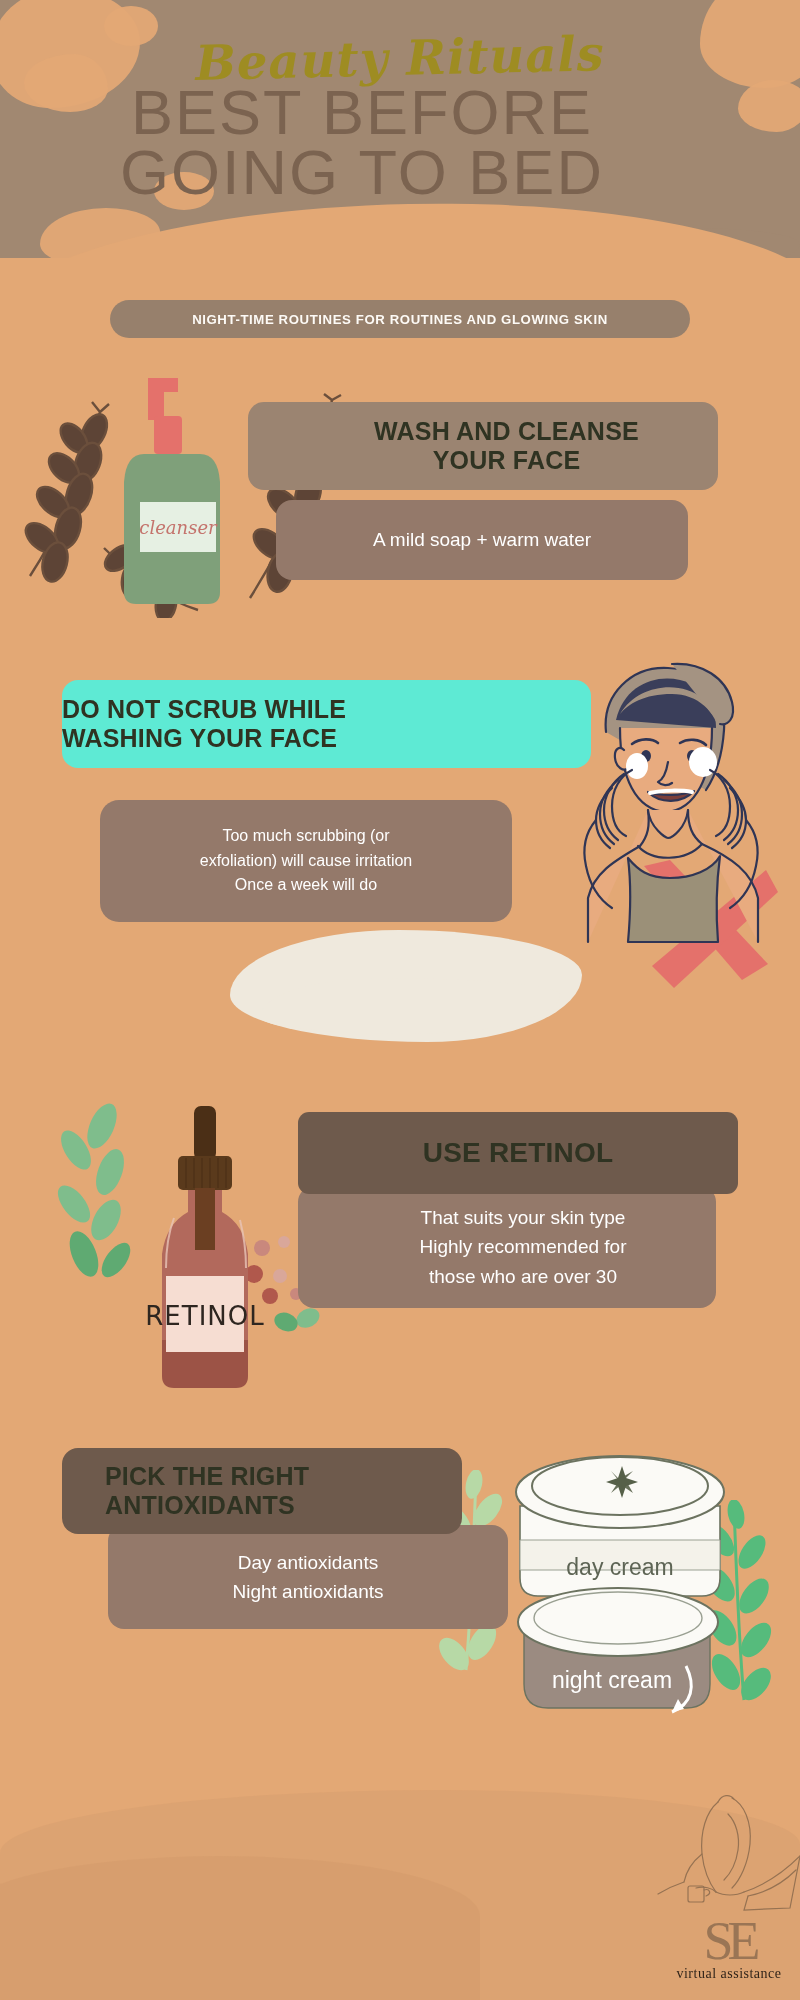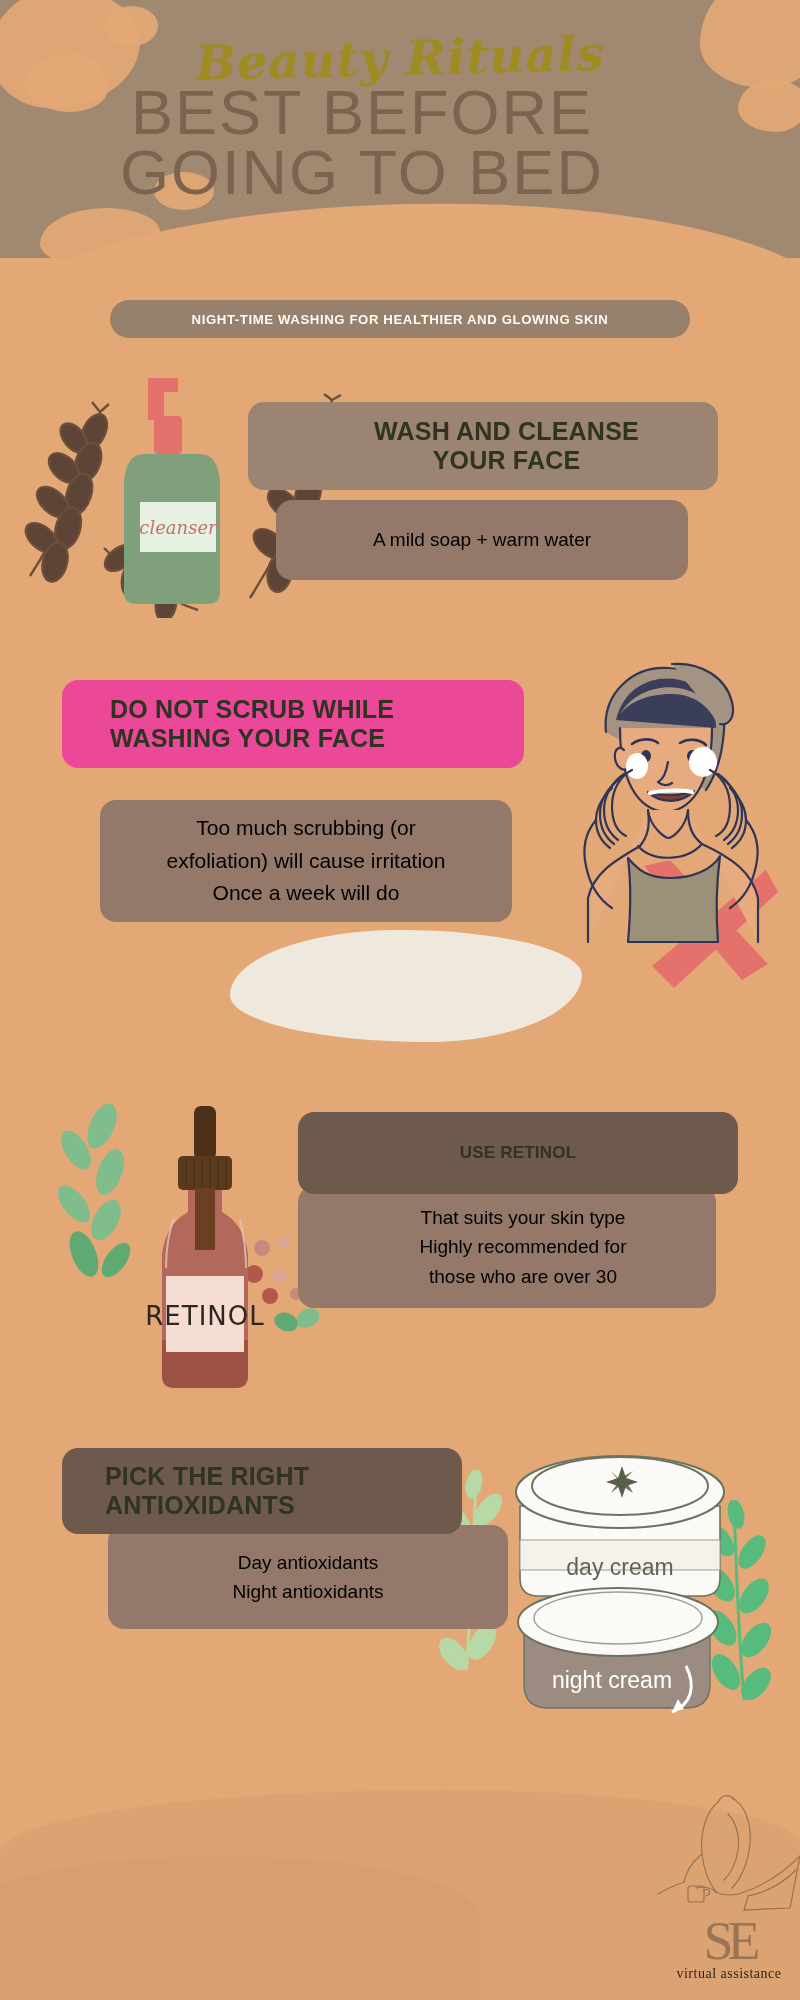--- a/index.html
+++ b/index.html
@@ -95,33 +95,33 @@
     color:#2f3322;
     line-height:1.18;
     white-space:pre-line;
     letter-spacing:.2px;
   }
   .body-box {
     position:absolute;
     border-radius:16px;
     display:flex; align-items:center; justify-content:center;
     text-align:center;
-    color:#000000;
+    color:#ffffff;
     line-height:1.55;
     white-space:pre-line;
   }
 
   
   #s1-head { left:248px; top:402px; width:470px; height:88px; background:#9b8471; font-size:25px; z-index:4;padding-left:47px;}
   #s1-body { left:276px; top:500px; width:412px; height:80px; background:#94796a; font-size:19px; z-index:4;}
   
-  #s2-head { left:62px;  top:680px; width:462px; height:88px; background:#ec4899; font-size:25px; text-align:left; justify-content:flex-start; padding-left:48px; z-index:4;}
-  #s2-body { left:100px; top:800px; width:412px; height:122px; background:#94796a; font-size:21px; z-index:4;}
-  
-  #s3-head { left:298px; top:1112px; width:440px; height:82px; background:#6e5a4c; font-size:17px; z-index:4;}
+  #s2-head { left:62px;  top:680px; width:529px; height:88px; background:#5eead4; font-size:25px; text-align:left; justify-content:flex-start; z-index:4;}
+  #s2-body { left:100px; top:800px; width:412px; height:122px; background:#94796a; font-size:16px; z-index:4;border-radius:19px;}
+  
+  #s3-head { left:298px; top:1112px; width:440px; height:82px; background:#6e5a4c; font-size:28px; z-index:4;border-radius:11px;}
   #s3-body { left:298px; top:1186px; width:418px; height:122px; background:#94796a; font-size:19px; z-index:3;padding-left:32px;}
   
   #s4-head { left:62px;  top:1448px; width:400px; height:86px; background:#6e5a4c; font-size:25px; text-align:left; justify-content:flex-start; padding-left:43px; z-index:4;}
   #s4-body { left:88px;  top:1525px; width:400px; height:104px; background:#94796a; font-size:19px; z-index:3;margin-left:20px;}
 
   
   .swash {
     position:absolute; left:230px; top:930px; width:352px; height:112px;
     background:#efe9dd;
     border-radius:48% 52% 44% 56% / 58% 40% 60% 42%;
@@ -194,21 +194,21 @@
     <div class="splat s9"></div>
     <div class="sdark d1"></div>
     <div class="sdark d2"></div>
     <div class="sdark d3"></div>
   </div>
 
   <div class="script-title">Beauty Rituals</div>
   <div class="main-title">BEST BEFORE
 GOING TO BED</div>
 
-  <div class="subtitle-pill">NIGHT-TIME WASHING FOR HEALTHIER AND GLOWING SKIN</div>
+  <div class="subtitle-pill">NIGHT-TIME ROUTINES FOR ROUTINES AND GLOWING SKIN</div>
 
   <svg class="illus" style="left:8px; top:398px; width:210px; height:220px;" viewBox="0 0 210 220">
     <g stroke="#6b4f3c" stroke-width="2.4" fill="#5d4436">
       <path d="M92 14 C80 60 60 120 22 178" fill="none"></path>
       <ellipse cx="86" cy="34" rx="11" ry="19" transform="rotate(26 86 34)"></ellipse>
       <ellipse cx="66" cy="40" rx="10" ry="17" transform="rotate(-40 66 40)"></ellipse>
       <ellipse cx="80" cy="64" rx="12" ry="20" transform="rotate(20 80 64)"></ellipse>
       <ellipse cx="56" cy="70" rx="11" ry="18" transform="rotate(-46 56 70)"></ellipse>
       <ellipse cx="71" cy="96" rx="12" ry="21" transform="rotate(18 71 96)"></ellipse>
       <ellipse cx="45" cy="104" rx="11" ry="19" transform="rotate(-48 45 104)"></ellipse>

